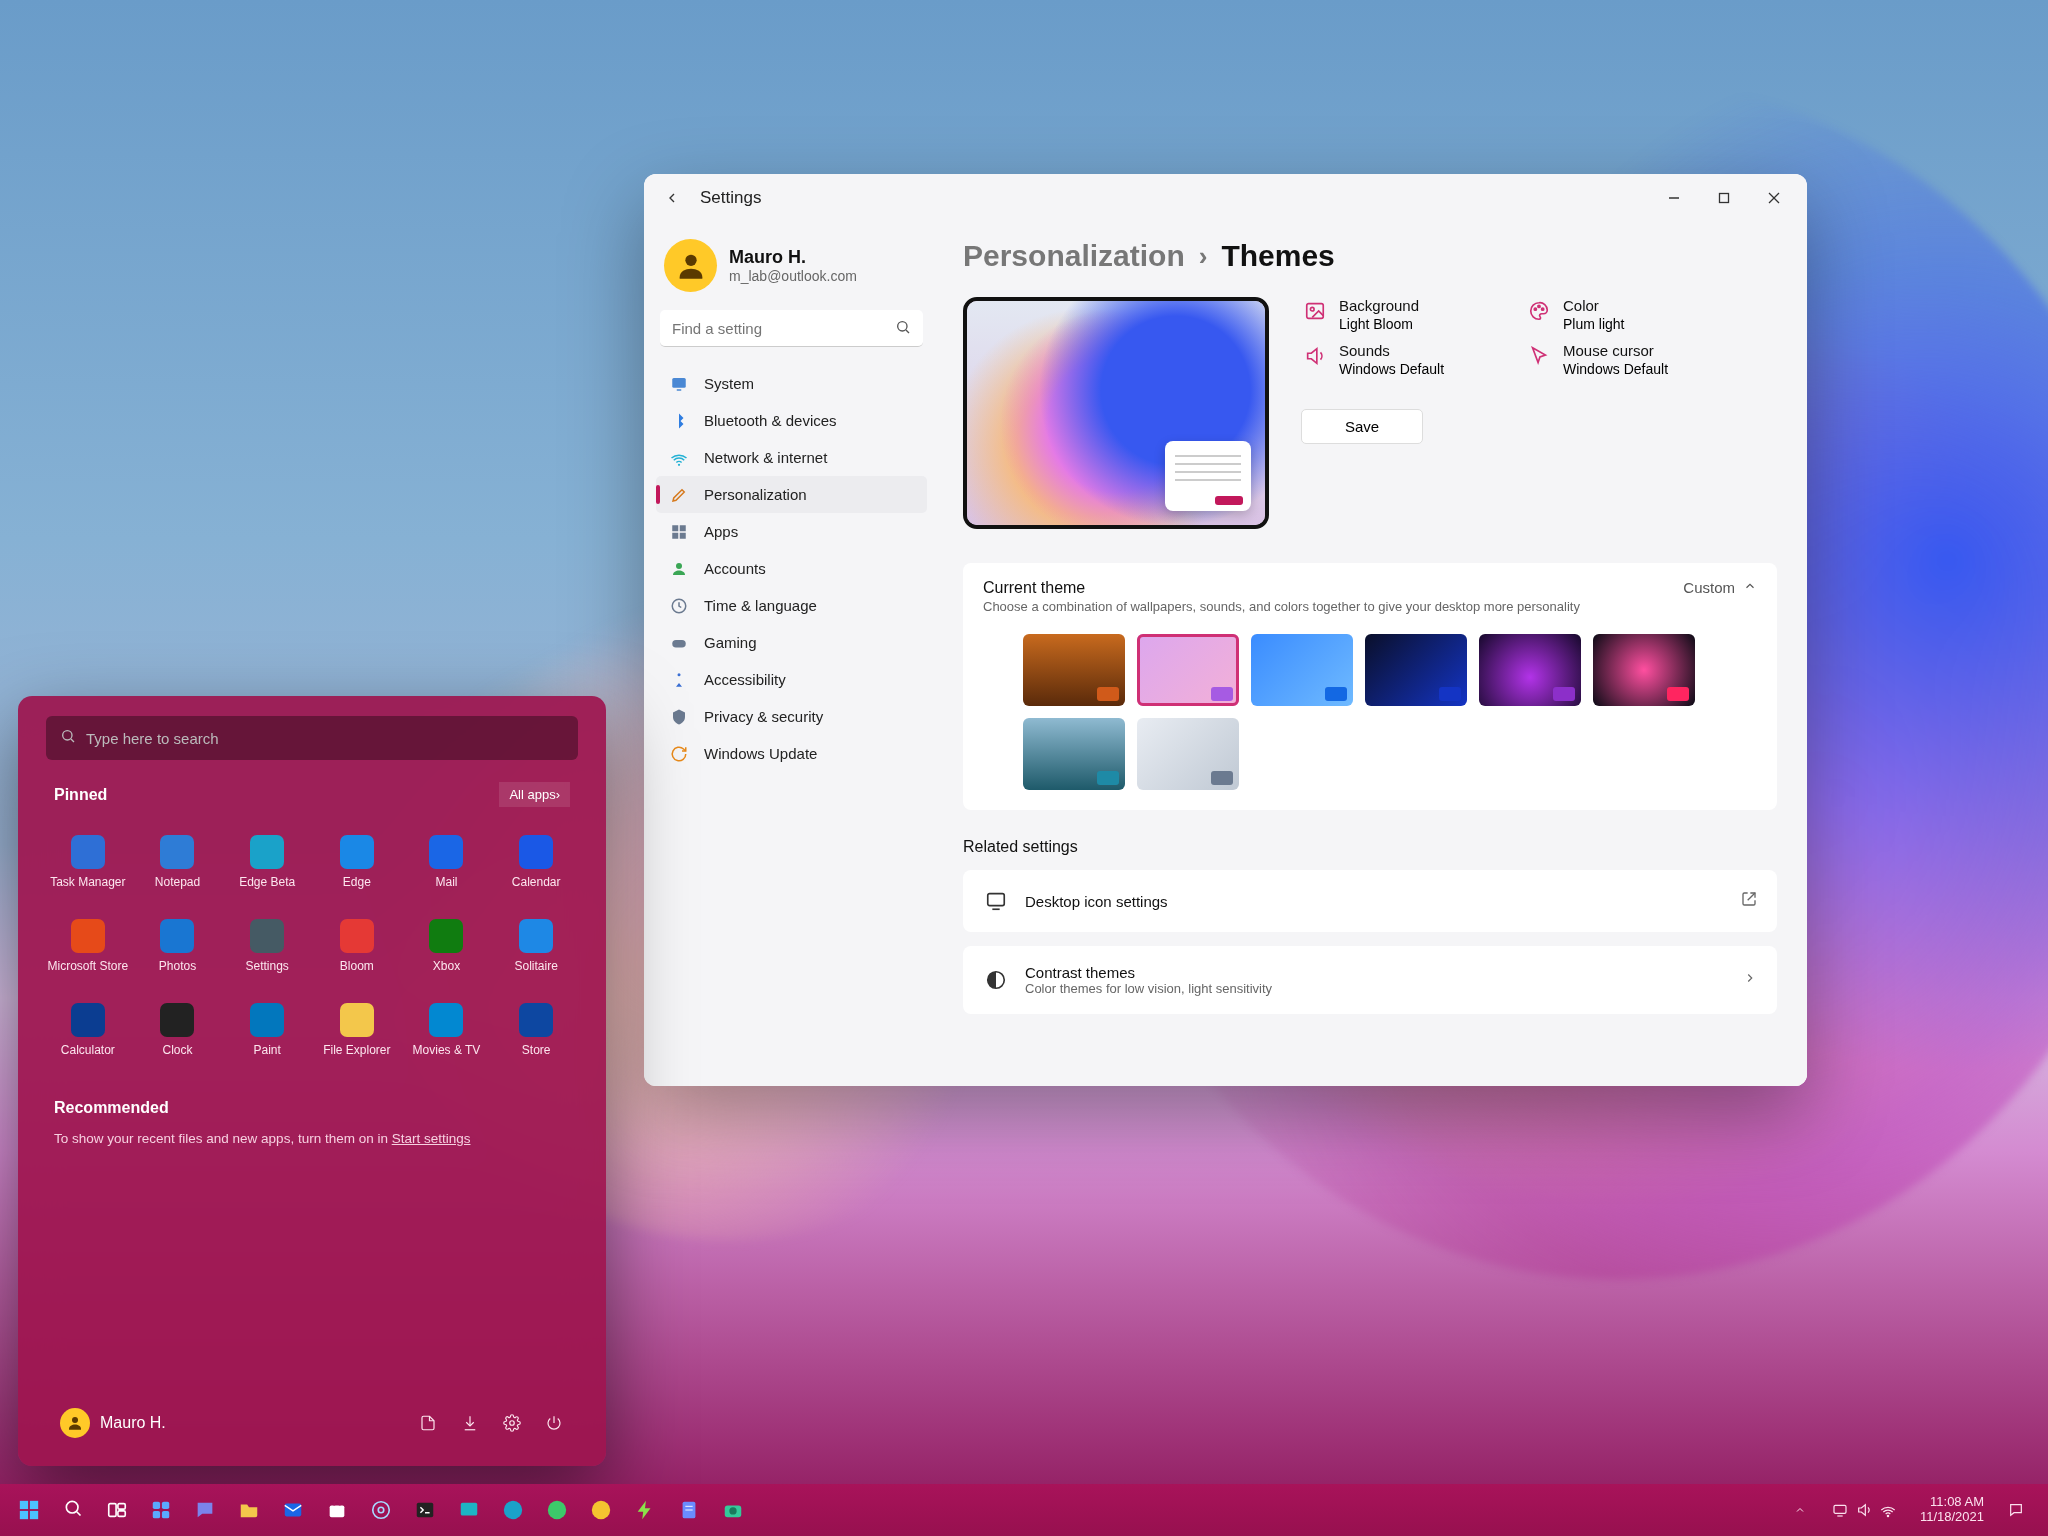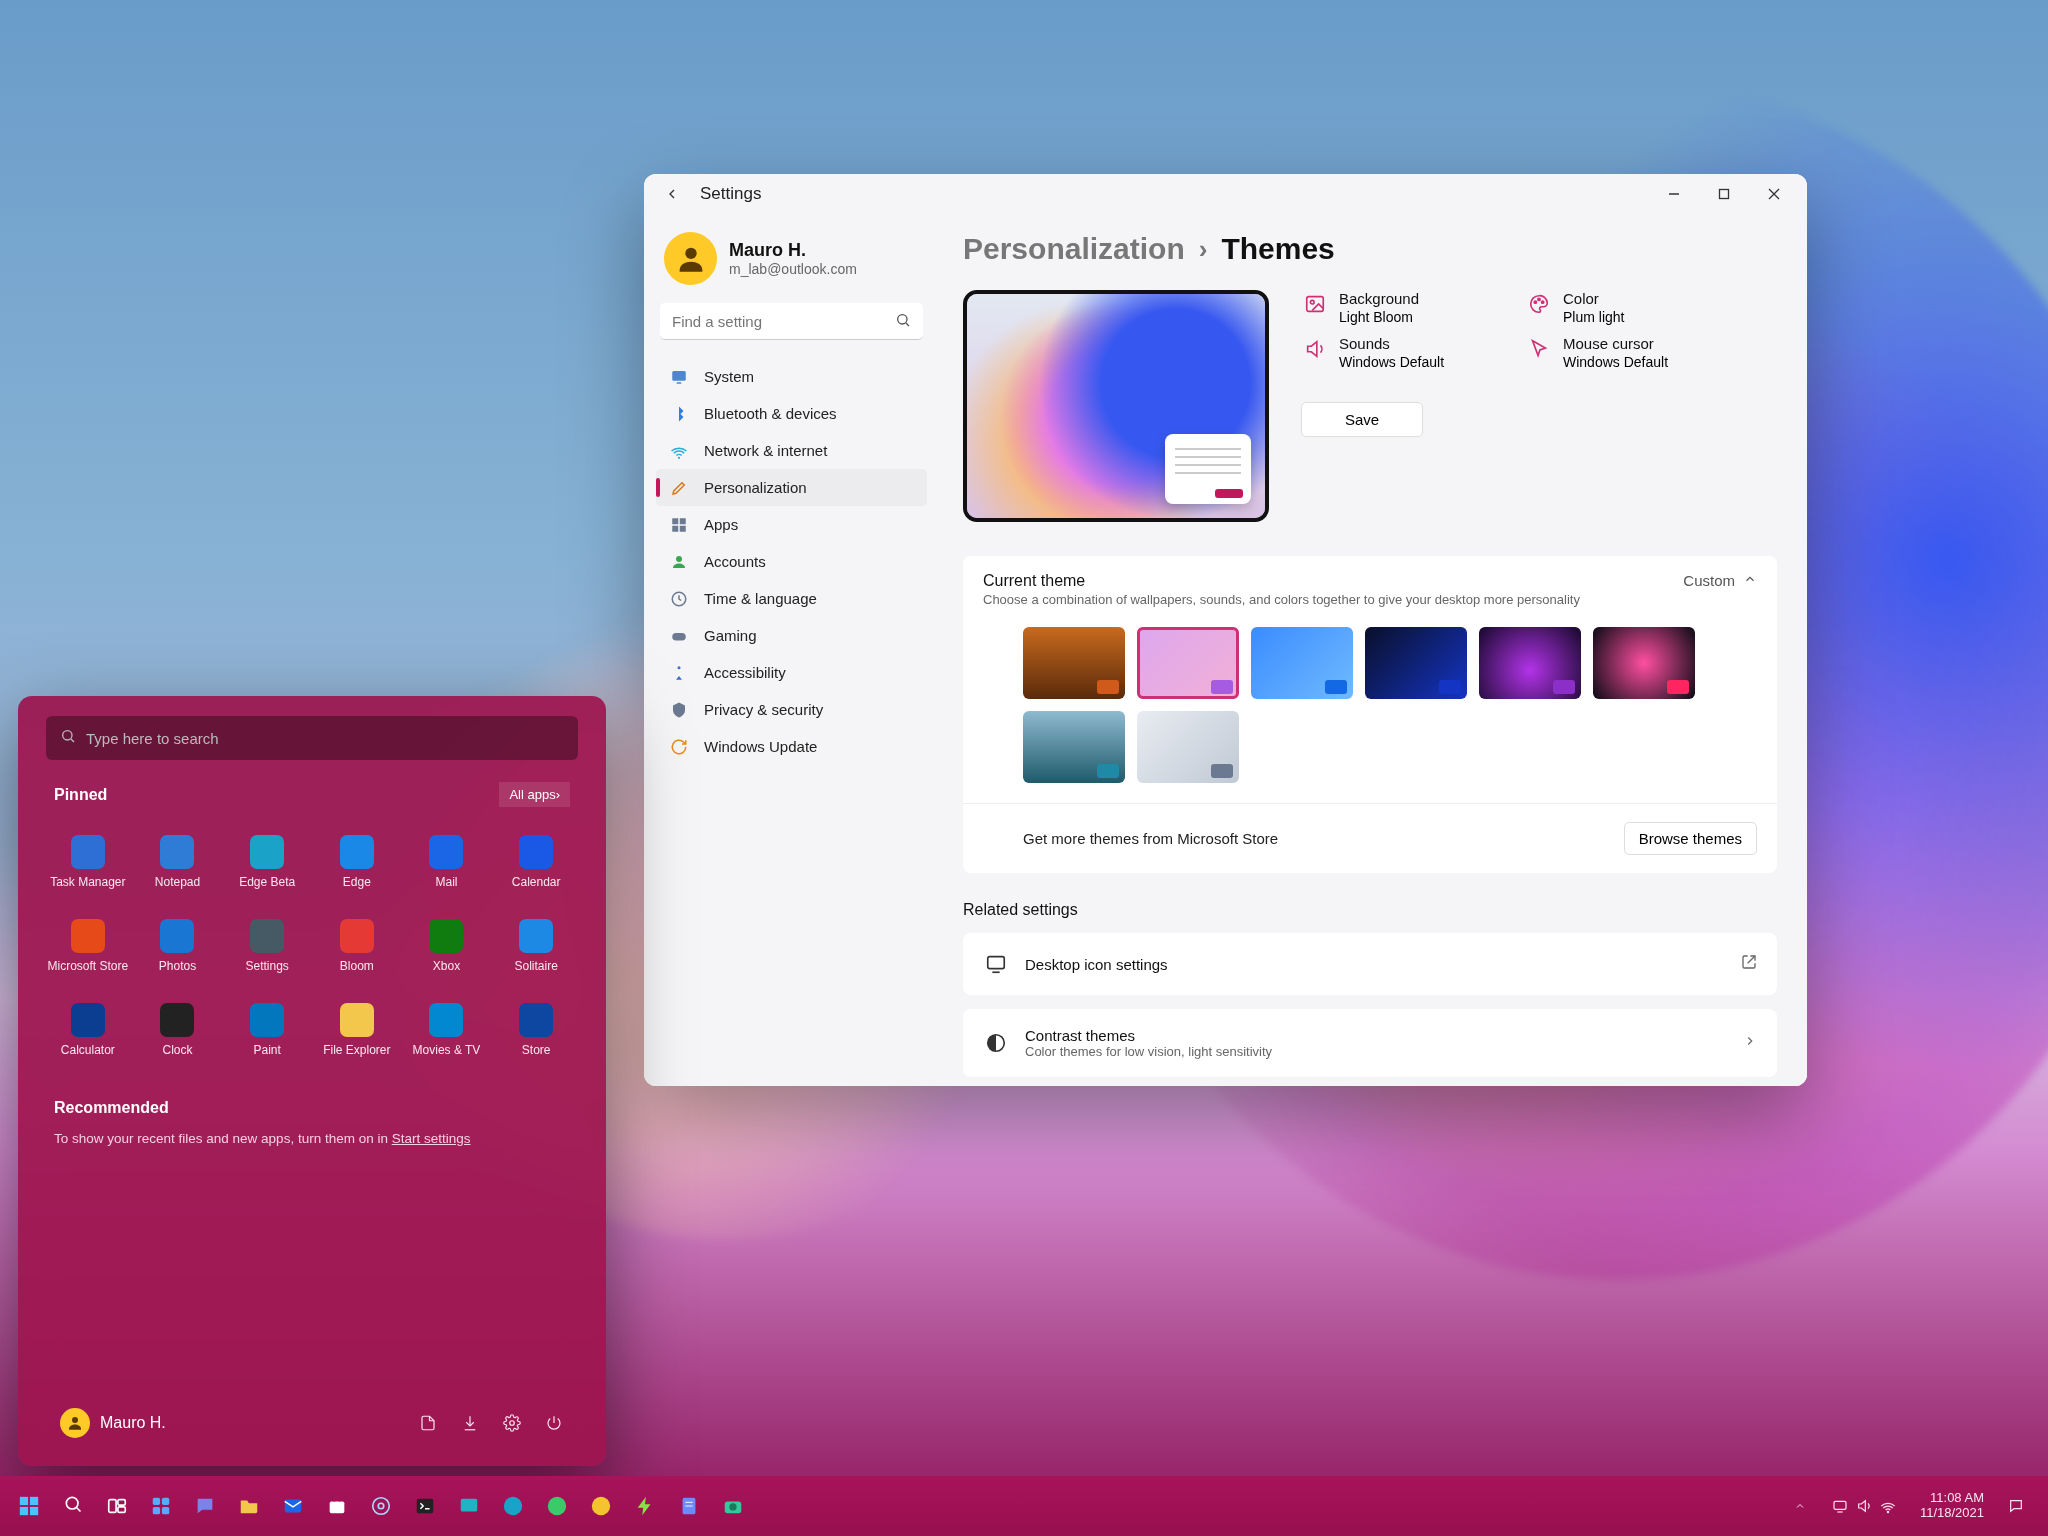--- a/index.html
+++ b/index.html
@@ -108,21 +108,21 @@
 .sm-rec-head { margin-top:30px; font-size:16px; font-weight:600; padding:0 8px;}
 .sm-rec-text { margin-top:14px; font-size:13.5px; color:#f7d0e0; padding:0 8px;}
 .sm-rec-text a { color:#f7d0e0; text-decoration:underline; cursor:pointer; }
 .sm-footer { margin-top:auto; display:flex; align-items:center; justify-content:space-between; padding:12px 6px 2px 6px; }
 .sm-user { display:flex; align-items:center; gap:10px; cursor:pointer; padding:6px 8px; border-radius:6px;}
 .sm-user .av { width:30px; height:30px; border-radius:50%; background:#ffc928; display:flex; align-items:center; justify-content:center;}
 .sm-sys { display:flex; gap:6px; }
 .sm-sys .btn { width:36px; height:36px; border-radius:6px; display:flex; align-items:center; justify-content:center; cursor:pointer; color:#fde6ef;}
 
 
-.taskbar { position:absolute; left:0; right:0; bottom:0; height:60px; background:linear-gradient(180deg,#a8135a,#97104f); display:flex; align-items:center; padding:0 8px; }
+.taskbar { position:absolute; left:0; right:0; bottom:0; height:52px; background:linear-gradient(180deg,#a8135a,#97104f); display:flex; align-items:center; padding:0 8px; }
 .taskbar .tb-left { display:flex; align-items:center; gap:2px; }
 .taskbar .tb-btn { width:42px; height:42px; border-radius:6px; display:flex; align-items:center; justify-content:center; cursor:pointer; }
 .taskbar .tb-right { margin-left:auto; display:flex; align-items:center; gap:10px; color:#fce1ee; font-size:13px; padding-right:8px;}
 .taskbar .tray-group { display:flex; align-items:center; gap:8px; padding:4px 8px; border-radius:6px; cursor:pointer;}
 .taskbar .clock { text-align:right; line-height:1.15; cursor:pointer; padding:4px 6px; border-radius:6px;}
 .tb-icon { font-size:18px; color:#fff; }
 </style>
 </head>
 <body>
 
@@ -386,24 +386,20 @@
             <div class="thumb" style="background: radial-gradient(circle, rgb(255, 79, 160), rgb(10, 10, 20));">
               <div class="tag" style="background:#ff2560"></div>
             </div>
             <div class="thumb" style="background: linear-gradient(rgb(143, 186, 209), rgb(30, 90, 106));">
               <div class="tag" style="background:#1e8aa6"></div>
             </div>
             <div class="thumb" style="background: linear-gradient(135deg, rgb(232, 236, 242), rgb(192, 201, 212));">
               <div class="tag" style="background:#6b7a90"></div>
             </div>
           </div>
-        <div class="store-row">
-          <div class="txt">Get more themes from Microsoft Store</div>
-          <button>Browse themes</button>
-        </div>
       </div>
 
       <div class="section-title">Related settings</div>
 
       <div class="row-card">
         <div class="ic">
             <svg width="22" height="22" viewBox="0 0 24 24" fill="none" stroke="#333" stroke-width="1.8">
               <rect x="3" y="4" width="18" height="13" rx="2"></rect>
               <line x1="8" y1="21" x2="16" y2="21"></line>
             </svg>

